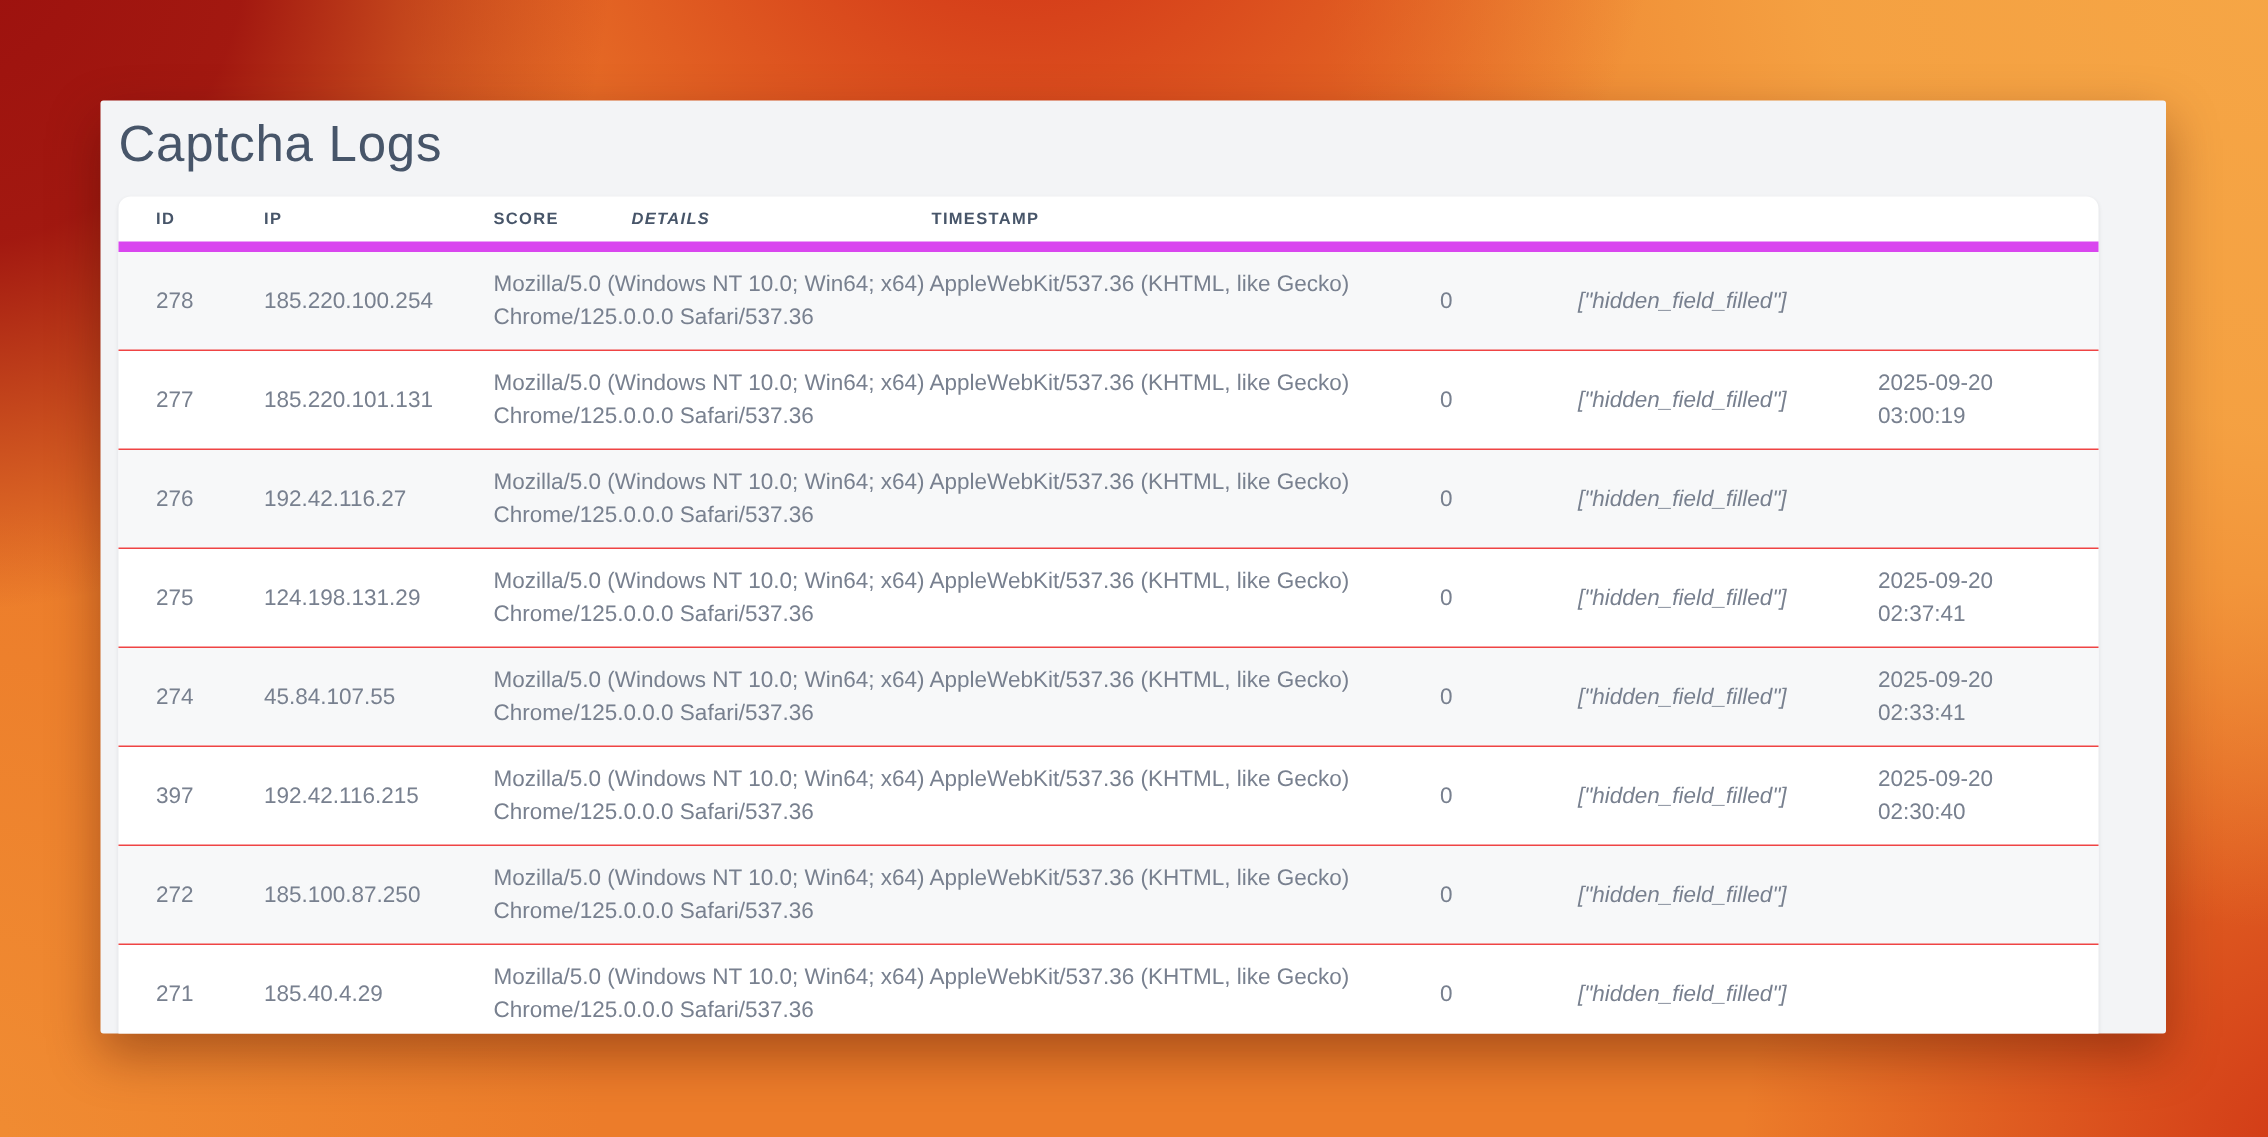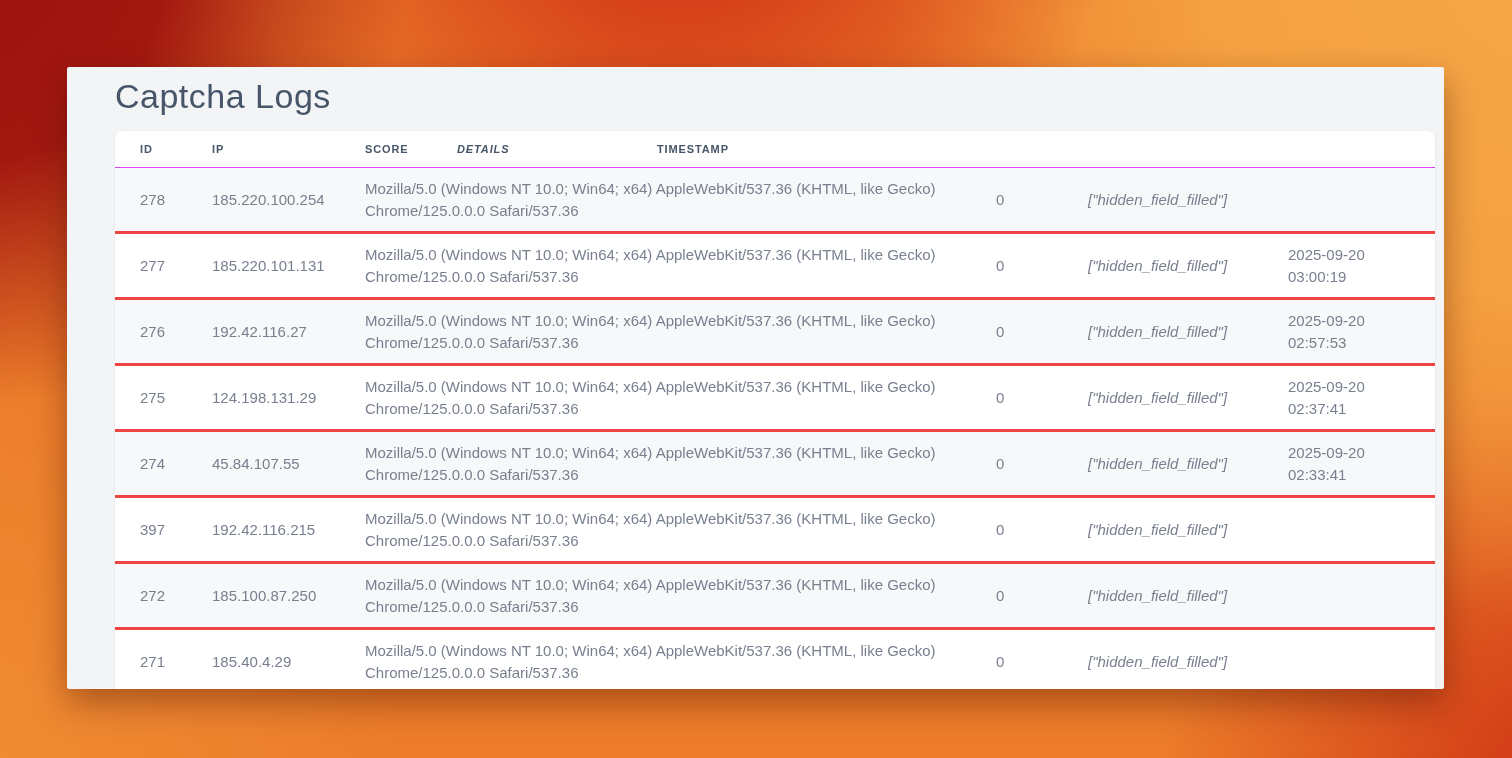--- a/index.html
+++ b/index.html
@@ -16,21 +16,21 @@
     position: relative;
   }
 
   .card {
     position: absolute;
     left: 67px; top: 67px;
     width: 1377px; height: 622px;
     background: #f3f4f6;
     border-radius: 2px;
     box-shadow: 0 14px 34px rgba(70, 12, 0, 0.4);
-    padding: 8px 30px 0 48px;
+    padding: 8px 30px 0 12px;
     overflow: hidden;
   }
 
   .page-title {
     font-size: 34px;
     font-weight: 500;
     letter-spacing: 0.5px;
     line-height: 42px;
     color: #475569;
     margin-bottom: 14px;
@@ -40,35 +40,35 @@
     background: #ffffff;
     border-radius: 8px 8px 0 0;
     box-shadow: 0 1px 3px rgba(16, 24, 40, 0.08);
     width: 1320px;
   }
 
   .thead {
     display: flex;
     height: 37px;
     align-items: center;
-    border-bottom: 1px solid #d946ef;
+    border-bottom: 7px solid #d946ef;
   }
   .thead .cell {
     font-size: 11px;
     font-weight: 700;
     letter-spacing: 0.08em;
     text-transform: uppercase;
     color: #475569;
   }
 
   .row {
     display: flex;
     align-items: center;
     height: 66px;
-    border-bottom: 3px solid #ef4444;
+    border-bottom: 1px solid #ef4444;
   }
   .row:nth-child(odd) { background: #f7f8f9; }
   .row .cell {
     font-size: 15px;
     line-height: 22px;
     color: #78808f;
   }
 
   .cell {
     padding-left: 25px;
@@ -113,21 +113,20 @@
     <span class="cell c-details">["hidden_field_filled"]</span>
     <span class="cell c-ts">2025-09-20 03:00:19</span>
   </div>
 
   <div class="row">
     <span class="cell c-id">276</span>
     <span class="cell c-ip">192.42.116.27</span>
     <span class="cell c-ua">Mozilla/5.0 (Windows NT 10.0; Win64; x64) AppleWebKit/537.36 (KHTML, like Gecko) Chrome/125.0.0.0 Safari/537.36</span>
     <span class="cell c-score">0</span>
     <span class="cell c-details">["hidden_field_filled"]</span>
-    <span class="cell c-ts">2025-09-20 02:57:53</span>
   </div>
 
   <div class="row">
     <span class="cell c-id">275</span>
     <span class="cell c-ip">124.198.131.29</span>
     <span class="cell c-ua">Mozilla/5.0 (Windows NT 10.0; Win64; x64) AppleWebKit/537.36 (KHTML, like Gecko) Chrome/125.0.0.0 Safari/537.36</span>
     <span class="cell c-score">0</span>
     <span class="cell c-details">["hidden_field_filled"]</span>
     <span class="cell c-ts">2025-09-20 02:37:41</span>
   </div>
@@ -140,20 +139,21 @@
     <span class="cell c-details">["hidden_field_filled"]</span>
     <span class="cell c-ts">2025-09-20 02:33:41</span>
   </div>
 
   <div class="row">
     <span class="cell c-id">397</span>
     <span class="cell c-ip">192.42.116.215</span>
     <span class="cell c-ua">Mozilla/5.0 (Windows NT 10.0; Win64; x64) AppleWebKit/537.36 (KHTML, like Gecko) Chrome/125.0.0.0 Safari/537.36</span>
     <span class="cell c-score">0</span>
     <span class="cell c-details">["hidden_field_filled"]</span>
+    <span class="cell c-ts">2025-09-20 02:30:40</span>
   </div>
 
   <div class="row">
     <span class="cell c-id">272</span>
     <span class="cell c-ip">185.100.87.250</span>
     <span class="cell c-ua">Mozilla/5.0 (Windows NT 10.0; Win64; x64) AppleWebKit/537.36 (KHTML, like Gecko) Chrome/125.0.0.0 Safari/537.36</span>
     <span class="cell c-score">0</span>
     <span class="cell c-details">["hidden_field_filled"]</span>
   </div>
 

